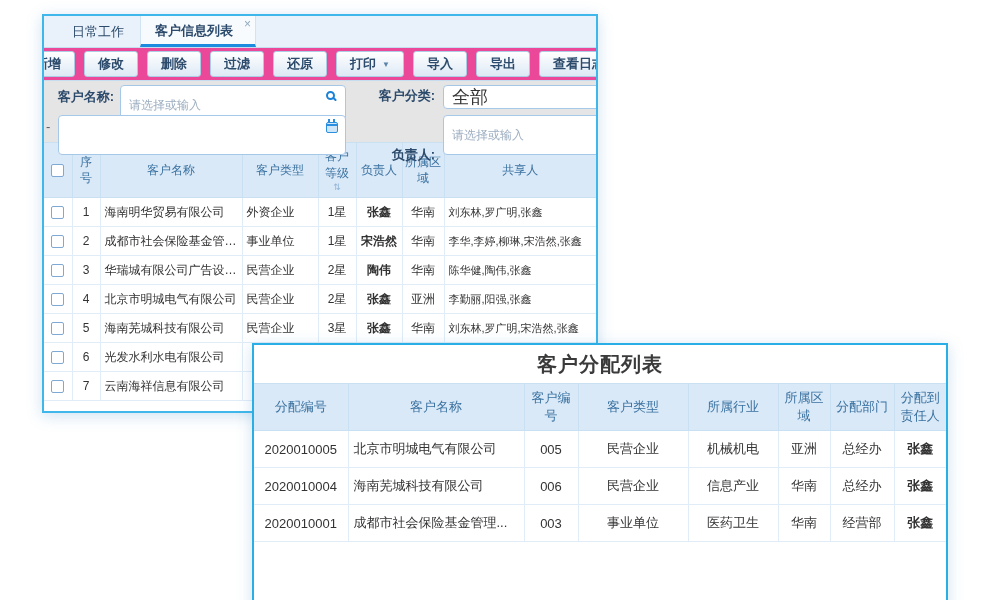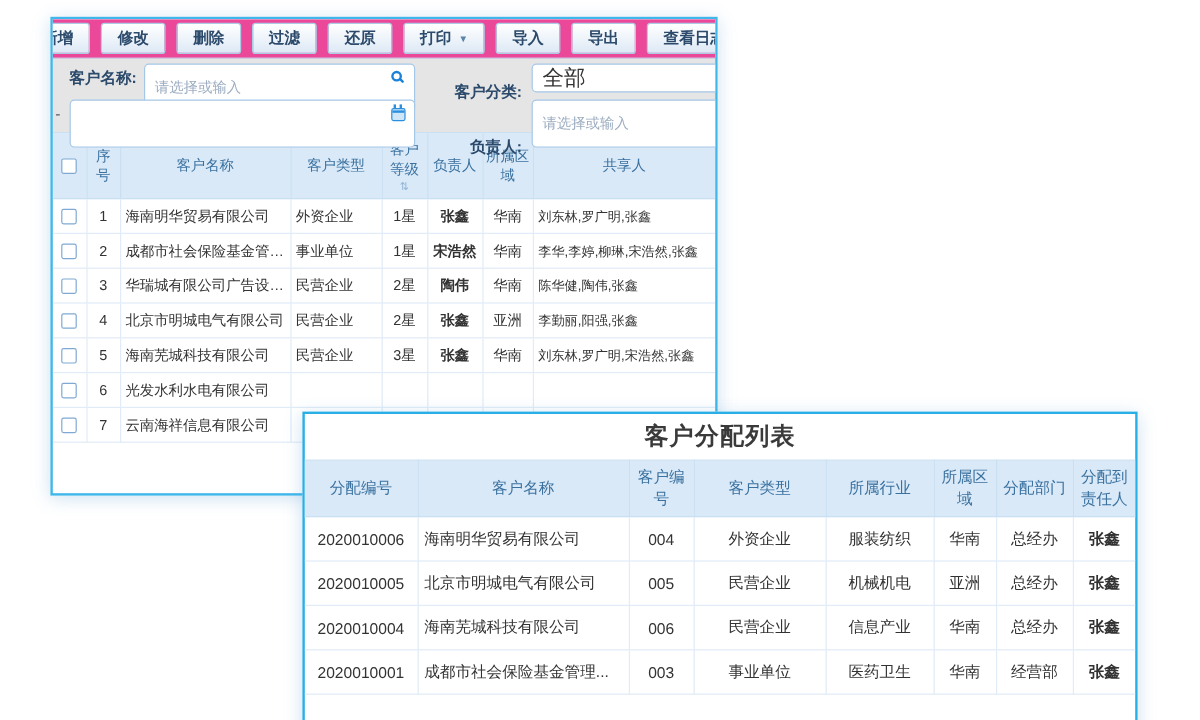--- a/index.html
+++ b/index.html
@@ -29,21 +29,21 @@
     border-radius:3px; color:#2c4a6b; font-size:13px; font-weight:600;
     padding:3px 13px; display:inline-flex; align-items:center; gap:6px;
     font-family:inherit; white-space:nowrap; }
   .btn .caret { font-size:8px; color:#5b84ab; }
 
   
   .filters { height:61px; position:relative; font-size:13px; background:#e5e5e5; }
   .flabel { position:absolute; color:#2c4a6b; font-weight:bold;
     text-align:right; line-height:30px; height:30px; }
   #f-name-label  { left:8px;   top:1px;  width:62px; }
-  #f-cat-label   { left:300px; top:13px;  width:91px;text-align:right; }
+  #f-cat-label   { left:300px; top:0;  width:91px;text-align:right; }
   #f-sep         { left:2px;   top:31px; width:9px;  text-align:left; font-weight:normal; color:#556; }
   #f-owner-label { left:300px; top:31px; width:91px;margin-top:28px; }
   .inpwrap { position:absolute; }
   #w-name  { left:76px;  top:4px;  width:226px; }
   #w-cat   { left:399px; top:4px;  width:200px; }
   #w-date  { left:14px;  top:34px; width:288px; }
   #w-owner { left:399px; top:34px; width:200px; }
   .finput { width:100%; height:40px; border:1px solid #a6c8e8; border-radius:4px;
     font-size:12px; color:#333; padding:0 26px 0 8px; font-family:inherit; background:#fff; }
   .finput::placeholder { color:#9cadc0; opacity:1; }
@@ -89,20 +89,24 @@
     font-weight:bold; color:#3a3a3a; letter-spacing:1px; }
   #grid2 { width:692px; font-size:13px; }
   #grid2 th { height:47px; font-size:13px; border-top:1px solid #c9dff2; }
   #grid2 td { height:37px; padding:2px 5px; }
 </style>
 </head>
 <body>
 
 <div class="panel" id="panel1">
 
+  <div class="tabbar">
+      <div class="tab"><span>日常工作</span></div>
+      <div class="tab active"><span>客户信息列表</span><span class="close">×</span></div>
+    </div>
 
   <div class="toolbar">
       <button class="btn">
         <span>新增</span>
       </button>
       <button class="btn">
         <span>修改</span>
       </button>
       <button class="btn">
         <span>删除</span>
@@ -305,30 +309,20 @@
           <th>
             <div>分配部门</div>
           </th>
           <th>
             <div>分配到责任人</div>
           </th>
         </tr>
       </thead>
       <tbody>
         <tr>
-          <td class="ac link">2020010006</td>
-          <td class="al link">海南明华贸易有限公司</td>
-          <td class="ac">004</td>
-          <td class="ac">外资企业</td>
-          <td class="ac">服装纺织</td>
-          <td class="ac">华南</td>
-          <td class="ac">总经办</td>
-          <td class="ac link bold">张鑫</td>
-        </tr>
-        <tr>
           <td class="ac link">2020010005</td>
           <td class="al link">北京市明城电气有限公司</td>
           <td class="ac">005</td>
           <td class="ac">民营企业</td>
           <td class="ac">机械机电</td>
           <td class="ac">亚洲</td>
           <td class="ac">总经办</td>
           <td class="ac link bold">张鑫</td>
         </tr>
         <tr>

